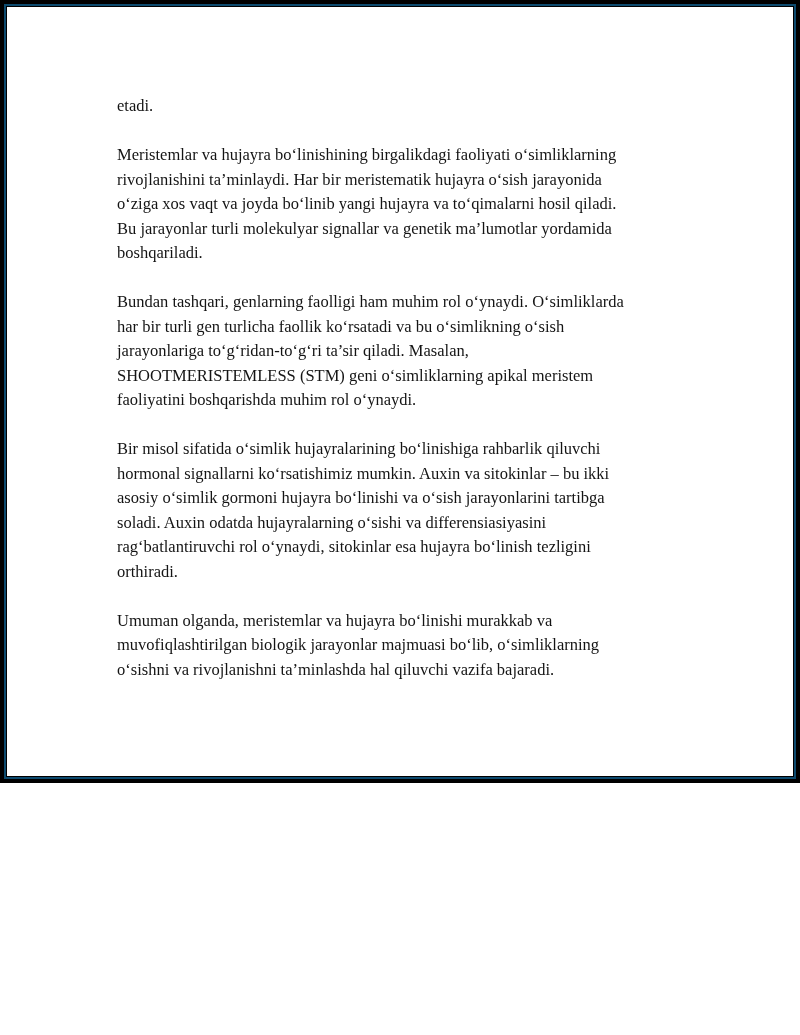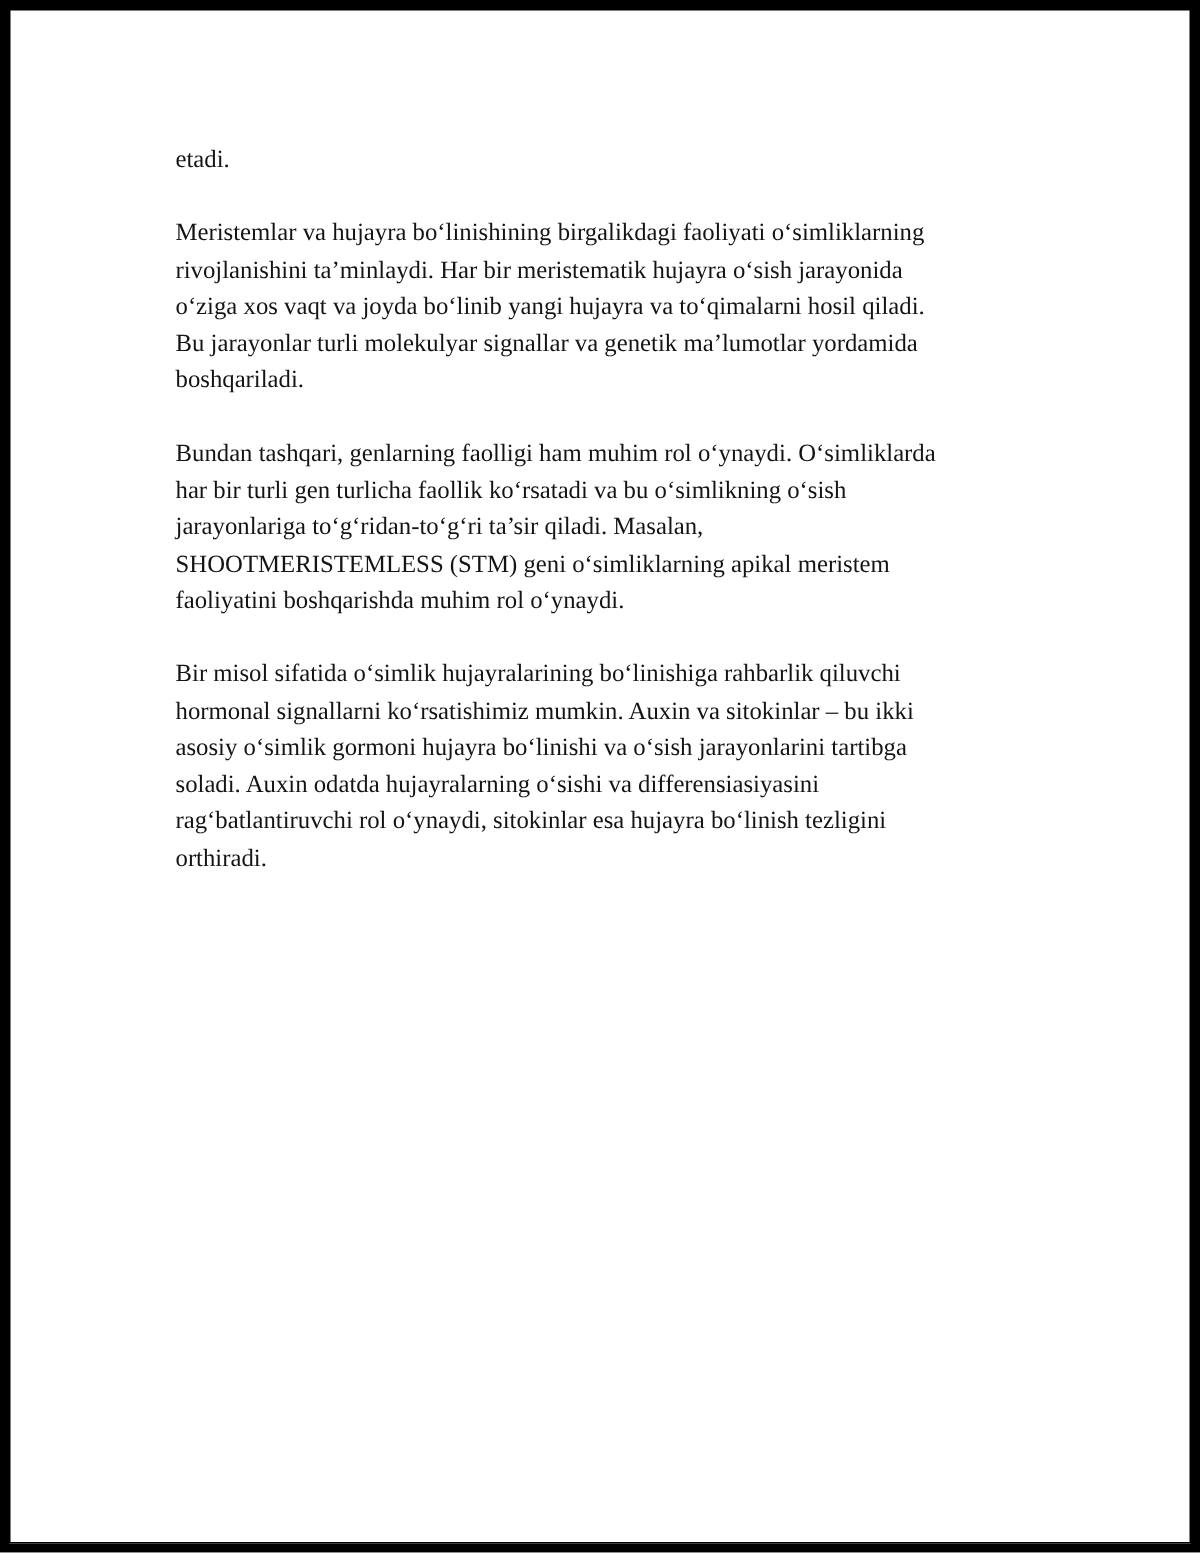--- a/index.html
+++ b/index.html
@@ -4,22 +4,22 @@
 <style>
   html, body {
     margin: 0;
     padding: 0;
     background: #ffffff;
   }
   .page {
     position: relative;
     box-sizing: border-box;
     width: 800px;
-    height: 1035px;
-    background: #000000;
+    height: 783px;
+    background: #0c4a6e;
     border: 4px solid #000000;
     padding: 2px;
   }
   .page-inner {
     box-sizing: border-box;
     width: 100%;
     height: 100%;
     border: 1px solid #000000;
     background: #ffffff;
     padding: 87px 0 0 110px;
@@ -53,15 +53,18 @@
 har bir turli gen turlicha faollik koʻrsatadi va bu oʻsimlikning oʻsish
 jarayonlariga toʻgʻridan-toʻgʻri ta’sir qiladi. Masalan,
 SHOOTMERISTEMLESS (STM) geni oʻsimliklarning apikal meristem
 faoliyatini boshqarishda muhim rol oʻynaydi.</p>
       <p>Bir misol sifatida oʻsimlik hujayralarining boʻlinishiga rahbarlik qiluvchi
 hormonal signallarni koʻrsatishimiz mumkin. Auxin va sitokinlar – bu ikki
 asosiy oʻsimlik gormoni hujayra boʻlinishi va oʻsish jarayonlarini tartibga
 soladi. Auxin odatda hujayralarning oʻsishi va differensiasiyasini
 ragʻbatlantiruvchi rol oʻynaydi, sitokinlar esa hujayra boʻlinish tezligini
 orthiradi.</p>
+      <p>Umuman olganda, meristemlar va hujayra boʻlinishi murakkab va
+muvofiqlashtirilgan biologik jarayonlar majmuasi boʻlib, oʻsimliklarning
+oʻsishni va rivojlanishni ta’minlashda hal qiluvchi vazifa bajaradi.</p>
     </div>
   </div>
 </div>
 
 </body></html>

